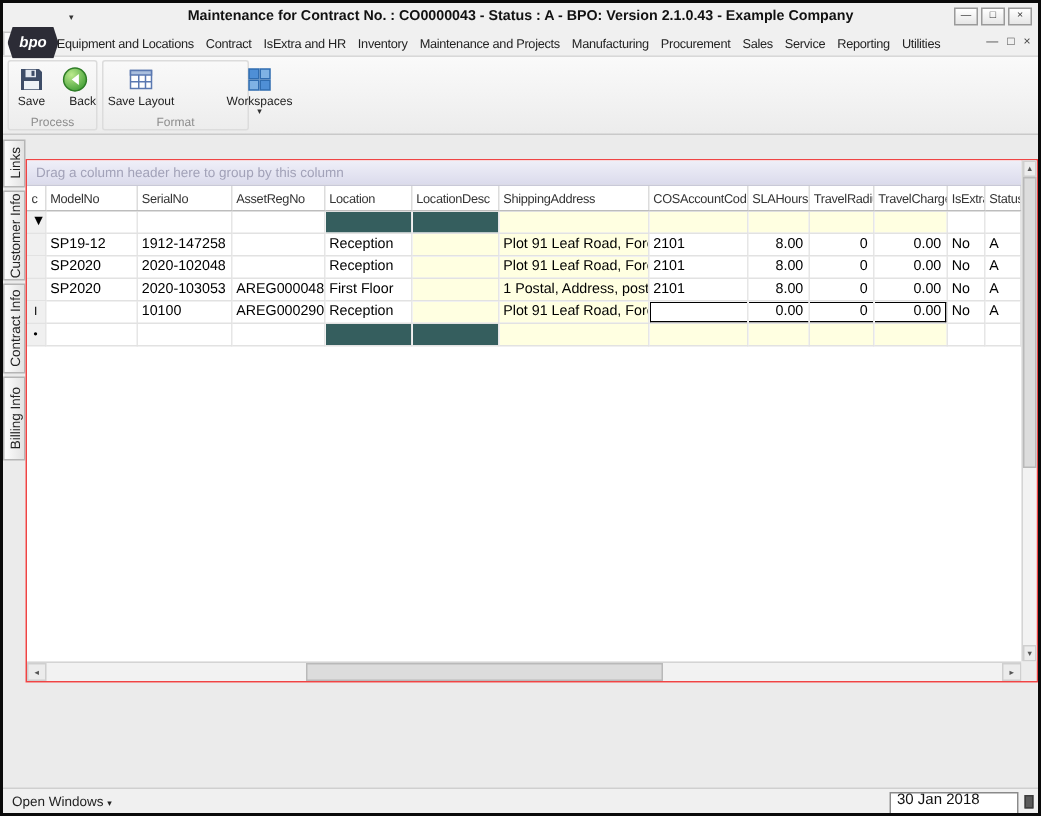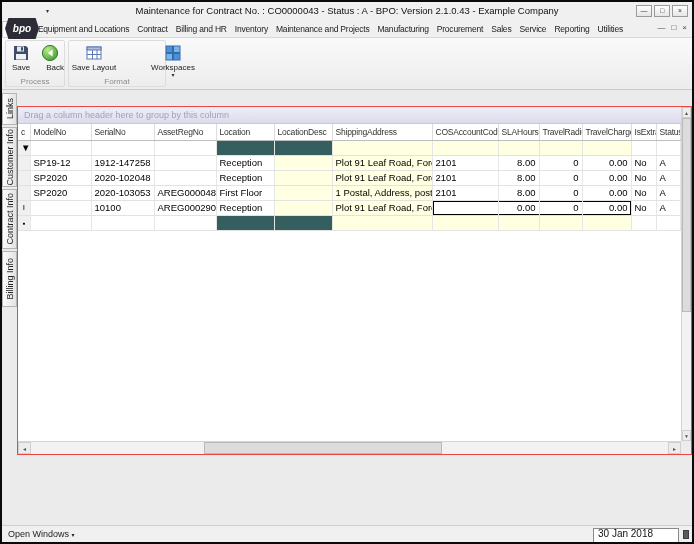--- a/index.html
+++ b/index.html
@@ -3,21 +3,21 @@
 <meta charset="utf-8">
 <style>
   * { margin:0; padding:0; box-sizing:border-box; }
   body { font-family:"Liberation Sans", sans-serif; background:#fff; }
   .window { position:relative; width:694px; height:544px; background:#ebebeb;
             border:2px solid #0a0a0a; overflow:hidden; }
 
   
   .titlebar { position:absolute; top:0; left:0; right:0; height:18px; background:#f0f0f0; }
   .title { position:absolute; left:60px; right:60px; top:3px; text-align:center;
-           font-size:9.5px; font-weight:400; color:#111; white-space:nowrap; overflow:hidden; }
+           font-size:9.5px; font-weight:700; color:#111; white-space:nowrap; overflow:hidden; }
   .qat { position:absolute; left:44px; top:5px; font-size:6px; color:#333; }
   .winbtns { position:absolute; right:4px; top:3px; display:flex; gap:2px; }
   .winbtn { width:16px; height:12px; border:1px solid #9a9a9a; background:linear-gradient(#ffffff,#e6e6e6);
             font-size:7px; line-height:10px; text-align:center; color:#333; }
 
   
   .tabrow { position:absolute; top:18px; left:0; right:0; height:17px; background:#f0f0f0;
             display:flex; align-items:flex-end; white-space:nowrap; overflow:hidden; }
   .logo { position:absolute; left:3px; top:16px; width:34px; height:21px; background:#2c2c36;
           color:#fff; font-style:italic; font-weight:700; font-size:10px; text-align:center;
@@ -107,21 +107,21 @@
       <div class="winbtn">×</div>
     </div>
   </div>
 
   <div class="logo">bpo</div>
 
   <div class="tabrow">
     <span class="rtab active">Home</span>
     <span class="rtab">Equipment and Locations</span>
     <span class="rtab">Contract</span>
-    <span class="rtab">Billing and HR</span>
+    <span class="rtab">IsExtra and HR</span>
     <span class="rtab">Inventory</span>
     <span class="rtab">Maintenance and Projects</span>
     <span class="rtab">Manufacturing</span>
     <span class="rtab">Procurement</span>
     <span class="rtab">Sales</span>
     <span class="rtab">Service</span>
     <span class="rtab">Reporting</span>
     <span class="rtab">Utilities</span>
   </div>
   <div class="mdibtns">

